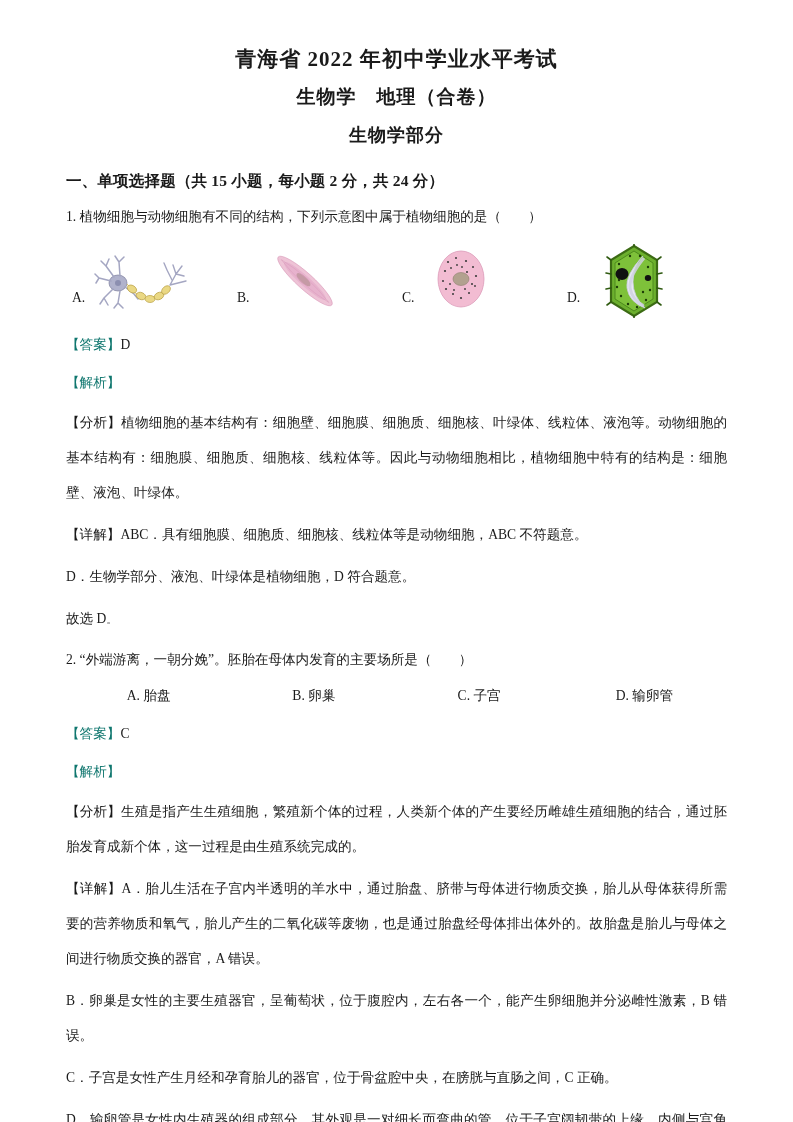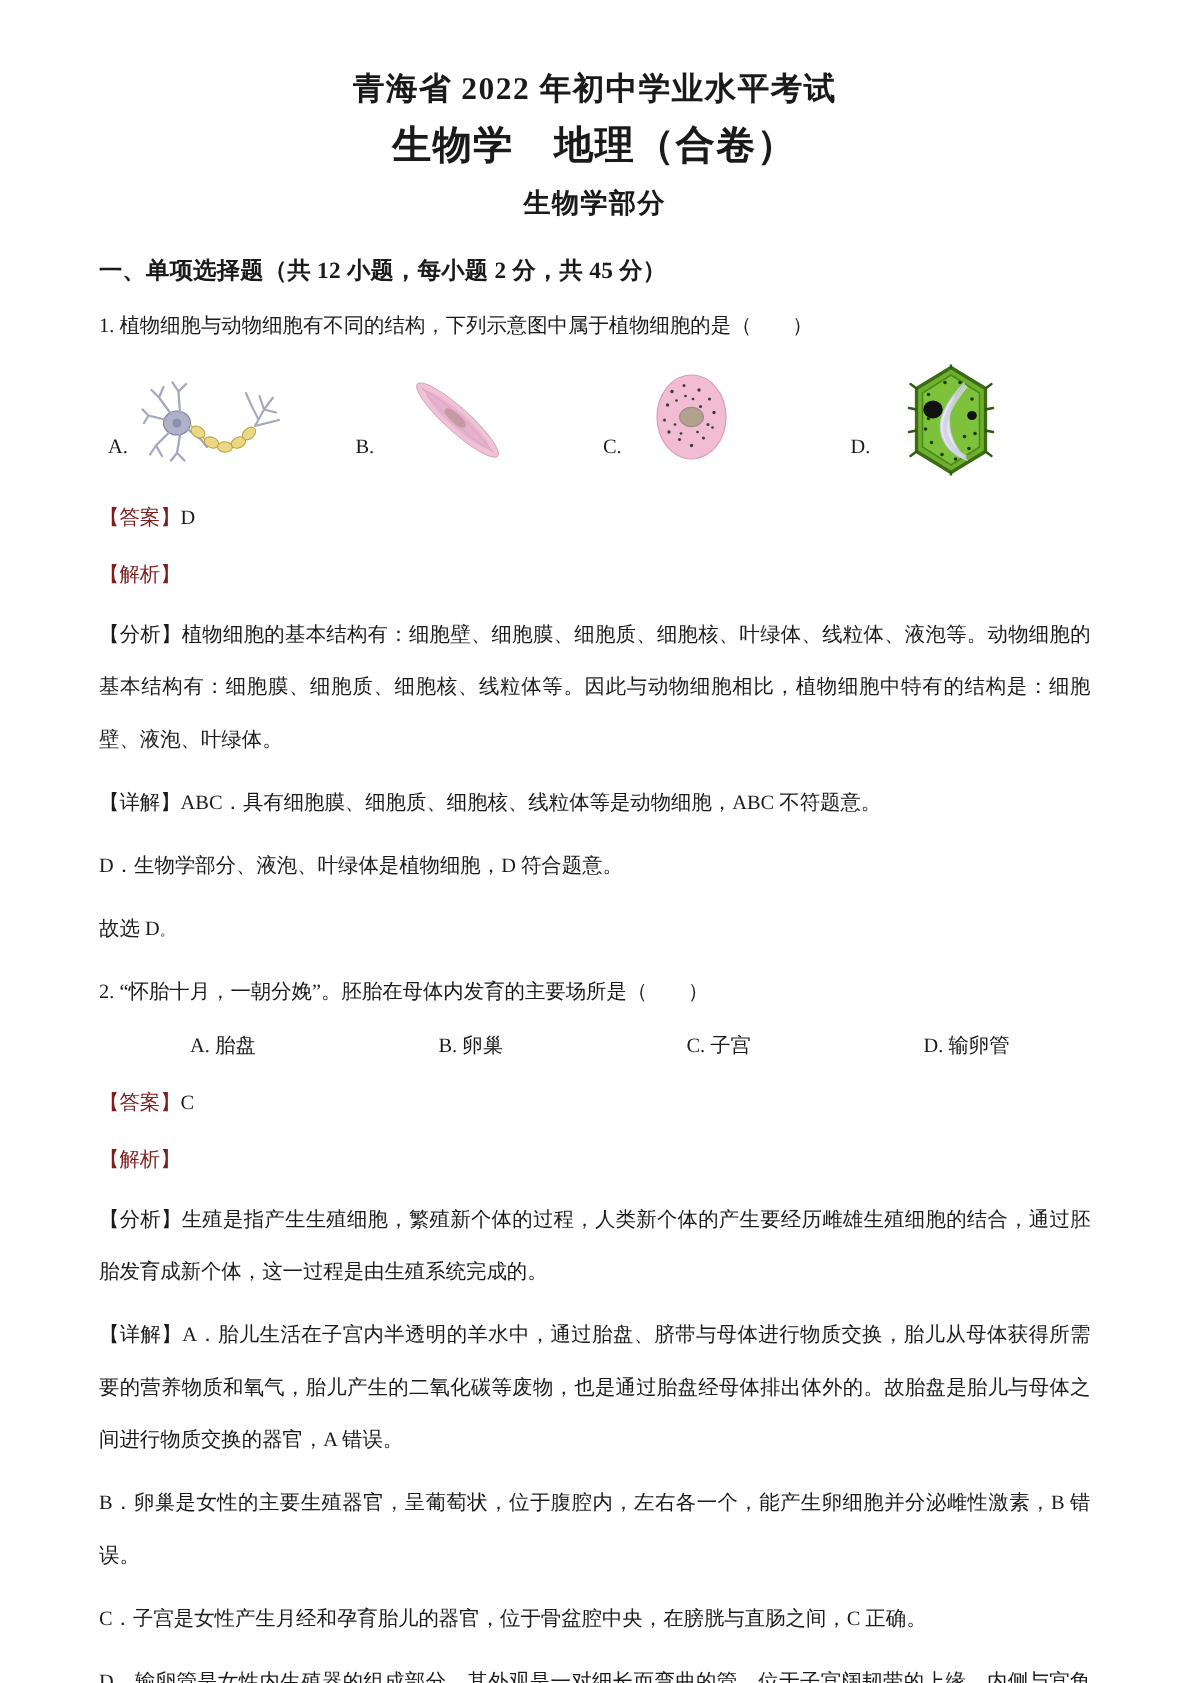--- a/index.html
+++ b/index.html
@@ -28,21 +28,21 @@
     padding-top: 40px;
     text-align: center;
   }
   .doc-title-1 {
     font-size: 21px;
     font-weight: bold;
     letter-spacing: 1px;
     line-height: 38px;
   }
   .doc-title-2 {
-    font-size: 26px;
+    font-size: 19px;
     font-weight: bold;
     letter-spacing: 1px;
     line-height: 38px;
   }
   .doc-title-3 {
     font-size: 18px;
     font-weight: bold;
     letter-spacing: 1px;
     line-height: 38px;
   }
@@ -64,21 +64,21 @@
     line-height: 30px;
     margin-top: 8px;
   }
   .para {
     font-size: 13.6px;
     line-height: 35px;
     margin-top: 7px;
     text-align: justify;
   }
   .label-blue {
-    color: #7f1d1d;
+    color: #0f766e;
   }
   .ans-line {
     font-size: 13.6px;
     line-height: 30px;
     margin-top: 8px;
   }
   .ans-val { color: #1a1a1a; }
   .small-period { font-size: 10px; vertical-align: baseline; }
 
   
@@ -117,21 +117,21 @@
 <div class="page">
 
   <div class="title-block">
     <div class="doc-title-1">青海省 2022 年初中学业水平考试</div>
     <div class="doc-title-2">生物学　地理（合卷）</div>
     <div class="doc-title-3">生物学部分</div>
   </div>
 
   <div class="content">
 
-    <div class="section-heading">一、单项选择题（共 12 小题，每小题 2 分，共 45 分）</div>
+    <div class="section-heading">一、单项选择题（共 15 小题，每小题 2 分，共 24 分）</div>
 
     <div>
       <div class="q-stem">
         <span>1.</span>
         <span>植物细胞与动物细胞有不同的结构，下列示意图中属于植物细胞的是（　　）</span>
       </div>
 
       <div class="figure-row">
 
         <div class="opt-fig" style="left:0px;width:165px;">
@@ -270,21 +270,21 @@
       </div>
       <div class="para">D．生物学部分、液泡、叶绿体是植物细胞，D 符合题意。</div>
       <div class="para">
         <span>故选 D</span><span class="small-period">。</span>
       </div>
     </div>
 
     <div>
       <div class="q-stem">
         <span>2.</span>
-        <span>“怀胎十月，一朝分娩”。胚胎在母体内发育的主要场所是（　　）</span>
+        <span>“外端游离，一朝分娩”。胚胎在母体内发育的主要场所是（　　）</span>
       </div>
 
       <div class="opt-text-row">
         <div>
           <span>A.</span>
           <span>胎盘</span>
         </div>
         <div>
           <span>B.</span>
           <span>卵巢</span>

